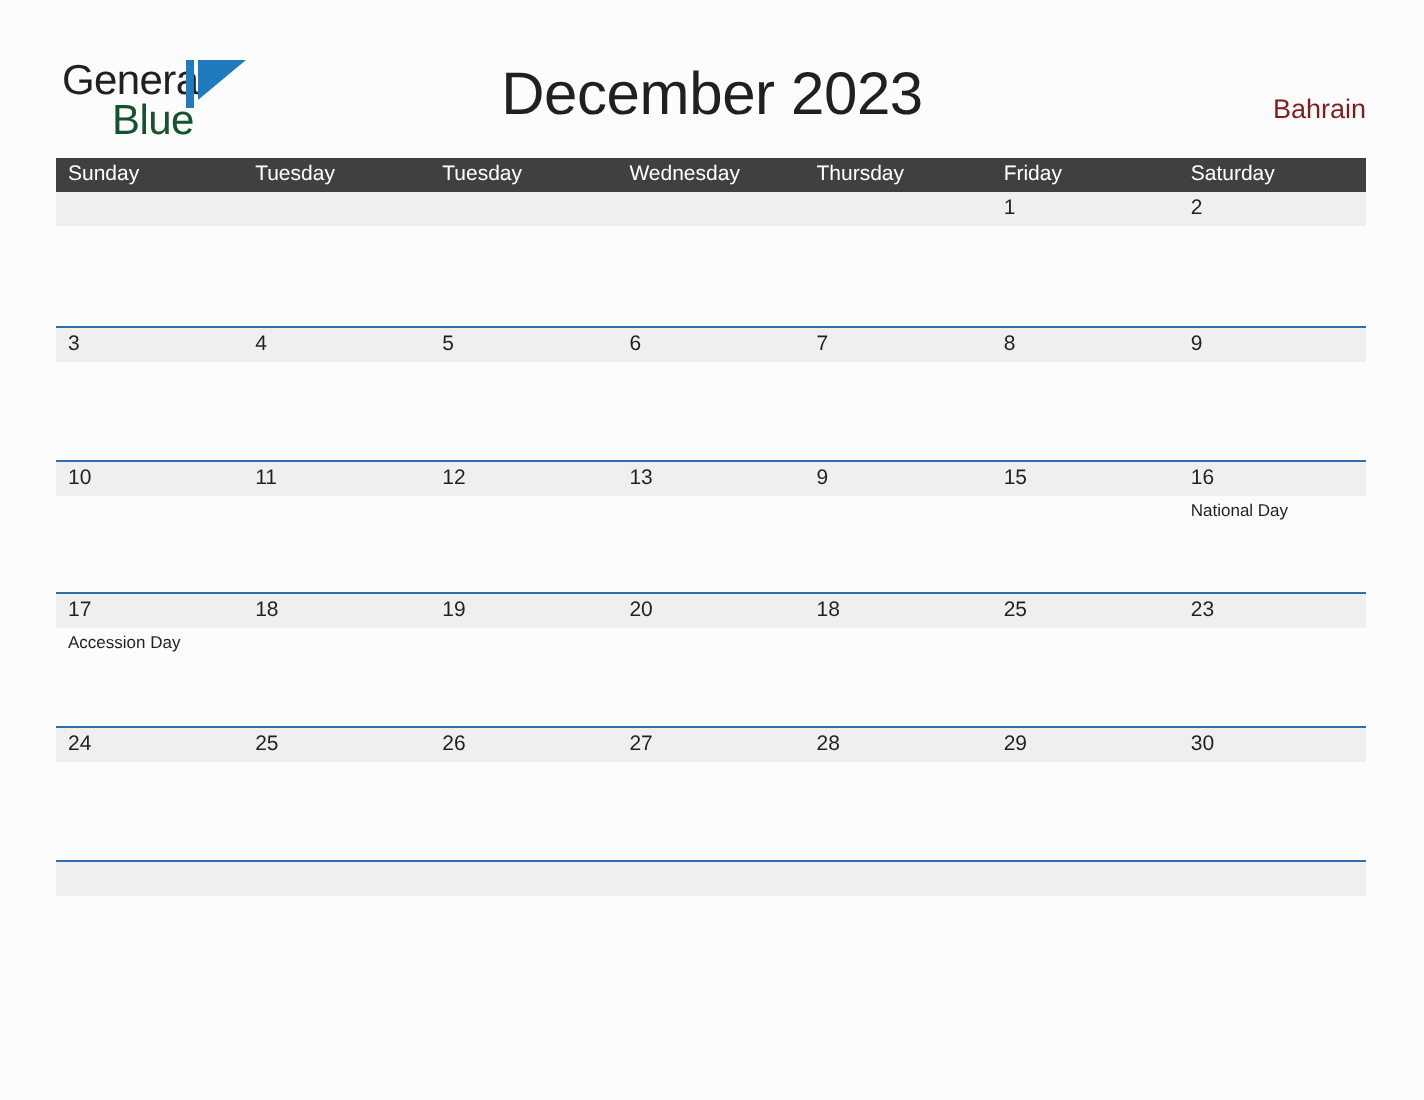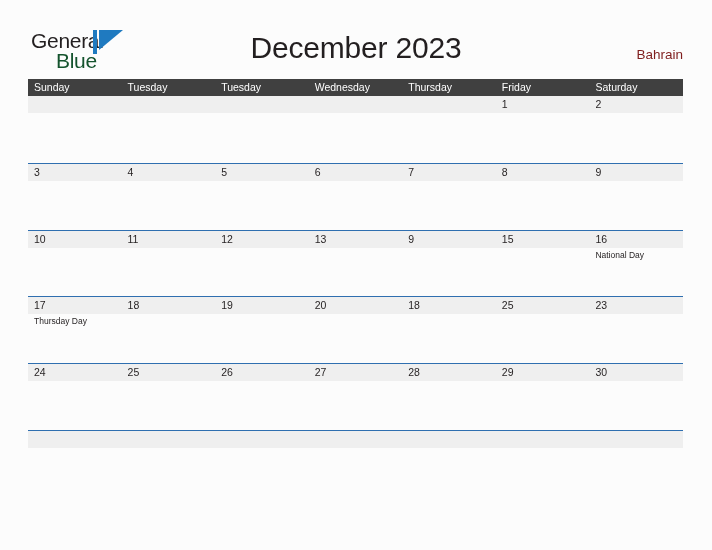--- a/index.html
+++ b/index.html
@@ -318,21 +318,21 @@
           </div>
           <div class="day-cell">
             <div class="day-number">25</div>
           </div>
           <div class="day-cell">
             <div class="day-number">23</div>
           </div>
         </div>
         <div class="week-events">
           <div class="event-slot">
-            <div class="event-text">Thursday Day</div>
+            <div class="event-text">Accession Day</div>
           </div>
           <div class="event-slot"></div>
           <div class="event-slot"></div>
           <div class="event-slot"></div>
           <div class="event-slot"></div>
           <div class="event-slot"></div>
           <div class="event-slot"></div>
         </div>
       </div>
       <div class="week-row">

